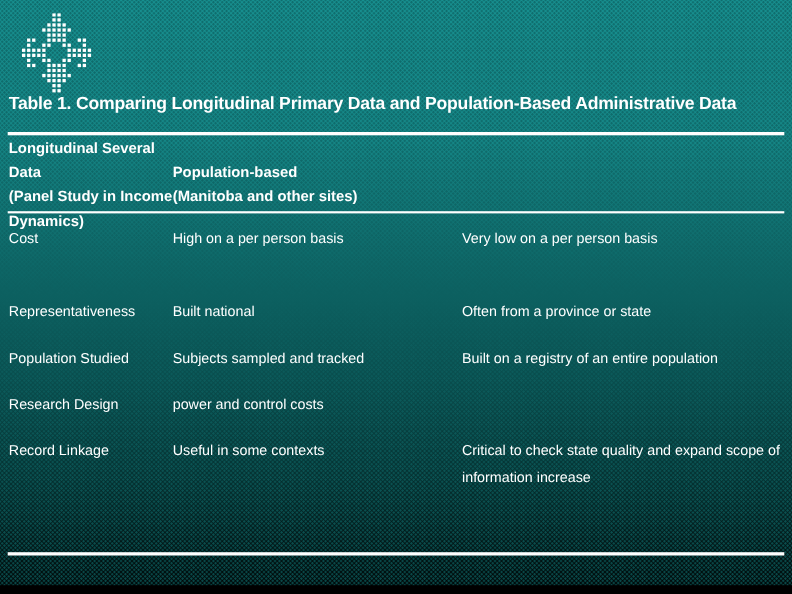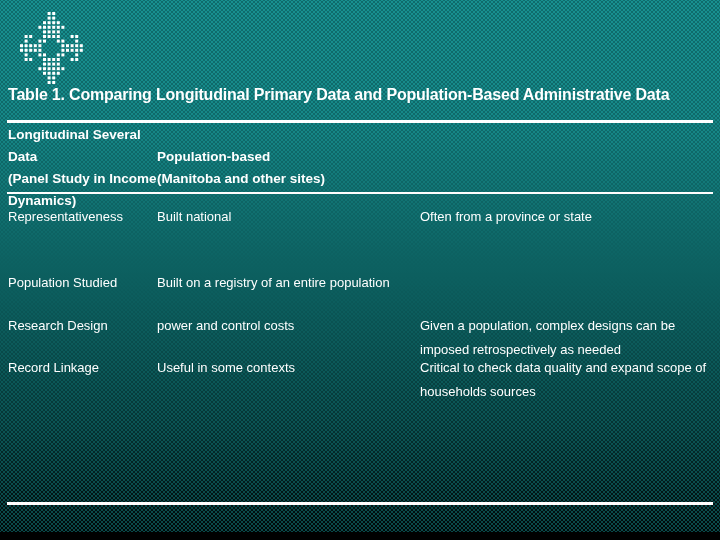--- a/index.html
+++ b/index.html
@@ -150,59 +150,69 @@
       <div>Population-based</div>
       <div>(Manitoba and other sites)</div>
     </div>
   </div>
 
   <div class="rule rule-header"></div>
 
   <div class="tbody">
       <div class="trow">
         <div class="tcell">
+          <div>Cost</div>
+        </div>
+        <div class="tcell">
+          <div>High on a per person basis</div>
+        </div>
+        <div class="tcell">
+          <div>Very low on a per person basis</div>
+        </div>
+      </div>
+      <div class="trow">
+        <div class="tcell">
           <div>Representativeness</div>
         </div>
         <div class="tcell">
           <div>Built national</div>
         </div>
         <div class="tcell">
           <div>Often from a province or state</div>
         </div>
       </div>
       <div class="trow">
         <div class="tcell">
           <div>Population Studied</div>
         </div>
         <div class="tcell">
+          <div>Subjects sampled and tracked</div>
+        </div>
+        <div class="tcell">
           <div>Built on a registry of an entire population</div>
         </div>
       </div>
       <div class="trow">
         <div class="tcell">
           <div>Research Design</div>
         </div>
         <div class="tcell">
           <div>power and control costs</div>
         </div>
-        <div class="tcell">
-          <div>Given a population, complex designs can be</div>
-          <div>imposed retrospectively as needed</div>
-        </div>
       </div>
       <div class="trow">
         <div class="tcell">
           <div>Record Linkage</div>
         </div>
         <div class="tcell">
           <div>Useful in some contexts</div>
         </div>
         <div class="tcell">
-          <div>Critical to check data quality and expand scope of</div>
-          <div>households sources</div>
+          <div>Critical to check state quality and expand scope of</div>
+          <div>information increase</div>
         </div>
       </div>
     </div>
 
   <div class="rule rule-bottom"></div>
 
   <div class="bottom-bar"></div>
 
 </div>
 

